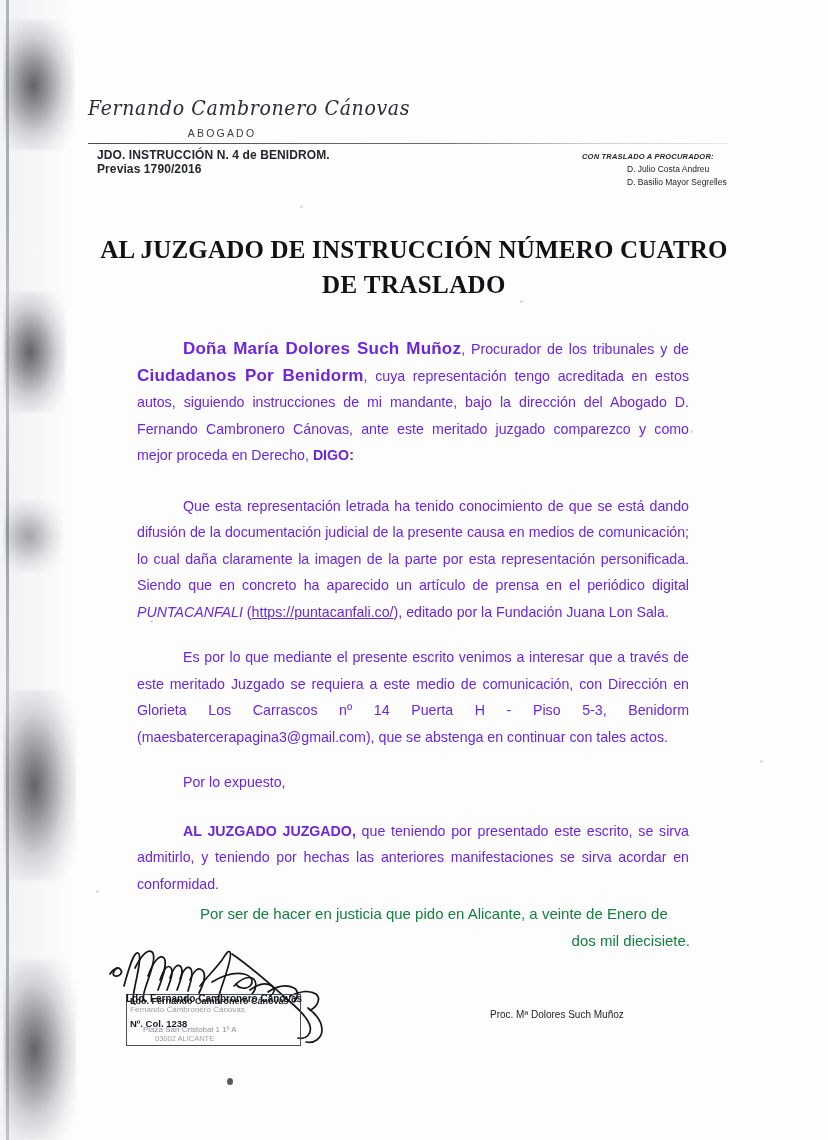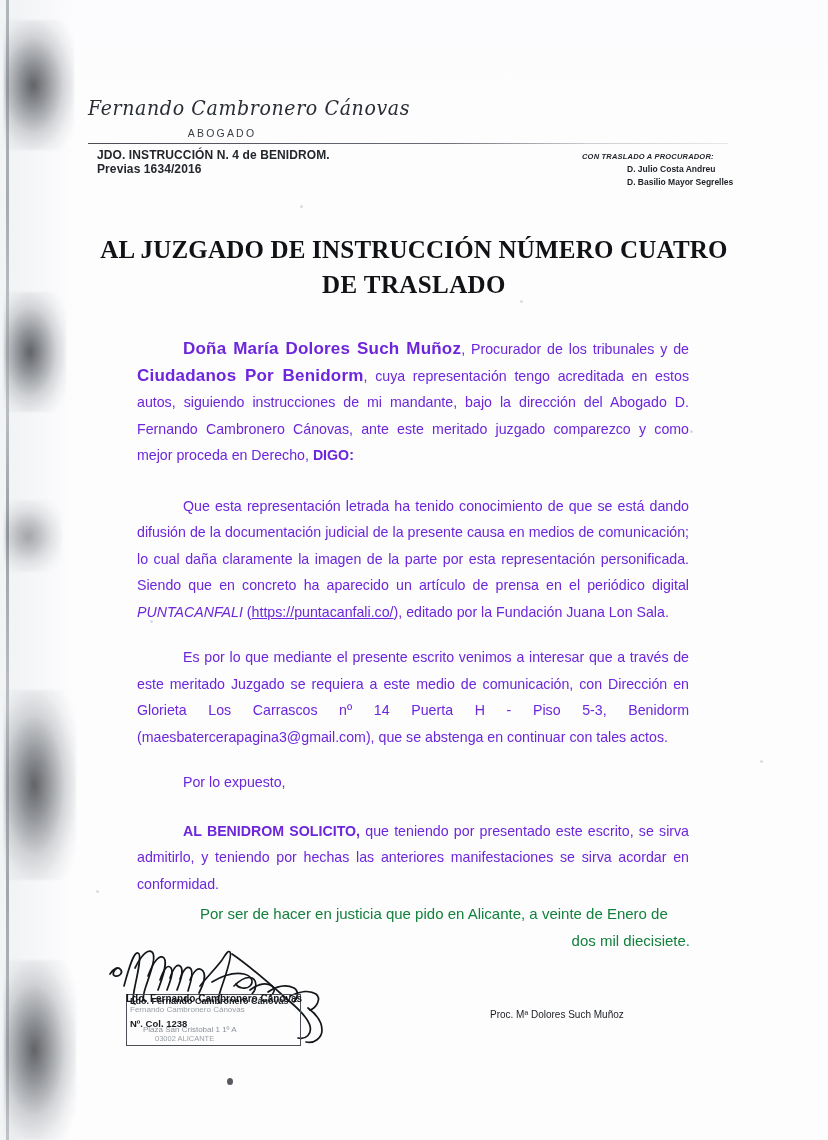--- a/index.html
+++ b/index.html
@@ -119,21 +119,21 @@
     font-size: 8px;
     line-height: 13px;
     color: #23262b;
   }
   .proc-title {
     font-style: italic;
     font-weight: bold;
     letter-spacing: .2px;
     font-size: 7.5px;
   }
-  .proc-name { font-weight: bold; font-size: 8.5px; padding-left: 45px; }
+  .proc-name { font-weight: normal; font-size: 8.5px; padding-left: 45px; }
 
   
   .doc-title {
     position: absolute;
     left: 0;
     top: 232px;
     width: 828px;
     text-align: center;
     font-family: "Liberation Serif", serif;
     font-weight: bold;
@@ -260,21 +260,21 @@
   <div class="dust" style="left:96px; top:890px; width:3px; height:3px;"></div>
 
   <div class="letterhead">
     <div class="lh-name">Fernando Cambronero Cánovas</div>
     <div class="lh-role">ABOGADO</div>
   </div>
   <div class="lh-rule"></div>
 
   <div class="court-ref">
     <div>JDO. INSTRUCCIÓN N. 4 de BENIDROM.</div>
-    <div>Previas 1634/2016</div>
+    <div>Previas 1790/2016</div>
   </div>
 
   <div class="proc-block">
     <div class="proc-title">CON TRASLADO A PROCURADOR:</div>
     <div class="proc-name">D. Julio Costa Andreu</div>
     <div class="proc-name">D. Basilio Mayor Segrelles</div>
   </div>
 
   <div class="doc-title">
     <div class="l1">AL JUZGADO DE INSTRUCCIÓN NÚMERO CUATRO</div>
@@ -284,21 +284,21 @@
   <div class="body-col">
 
     <p class="tight"><span class="ind"></span><span class="big">Doña María Dolores Such Muñoz</span><span>, Procurador de los tribunales y de </span><span class="big">Ciudadanos Por Benidorm</span><span>, cuya representación tengo acreditada en estos autos, siguiendo instrucciones de mi mandante, bajo la dirección del Abogado D. Fernando Cambronero Cánovas, ante este meritado juzgado comparezco y como mejor proceda en Derecho, </span><span class="bold">DIGO:</span></p>
 
     <p><span class="ind"></span><span>Que esta representación letrada ha tenido conocimiento de que se está dando difusión de la documentación judicial de la presente causa en medios de comunicación; lo cual daña claramente la imagen de la parte por esta representación personificada. Siendo que en concreto ha aparecido un artículo de prensa en el periódico digital </span><span class="ital">PUNTACANFALI</span><span> (</span><span class="link">https://puntacanfali.co/</span><span>), </span><span>editado por la Fundación Juana Lon Sala.</span></p>
 
     <p><span class="ind"></span><span>Es por lo que mediante el presente escrito venimos a interesar que a través de este meritado Juzgado se requiera a este medio de comunicación, con Dirección en Glorieta Los Carrascos nº 14 Puerta H - Piso 5-3, Benidorm (maesbatercerapagina3@gmail.com), que se abstenga en continuar con tales actos.</span></p>
 
     <p class="p-expuesto"><span class="ind"></span><span>Por lo expuesto,</span></p>
 
-    <p><span class="ind"></span><span class="bold">AL BENIDROM SOLICITO,</span><span> que teniendo por presentado este escrito, se sirva admitirlo, y teniendo por hechas las anteriores manifestaciones se sirva acordar en conformidad.</span></p>
+    <p><span class="ind"></span><span class="bold">AL JUZGADO JUZGADO,</span><span> que teniendo por presentado este escrito, se sirva admitirlo, y teniendo por hechas las anteriores manifestaciones se sirva acordar en conformidad.</span></p>
 
   </div>
 
   <div class="closing">
     <span>Por ser de hacer en justicia que pido en Alicante,  a veinte  de Enero de</span>
     <span class="line2">dos mil diecisiete.</span>
   </div>
 
   <div class="sig-wrap">
     <svg class="sig-svg" width="250" height="105" viewBox="0 0 250 105">

